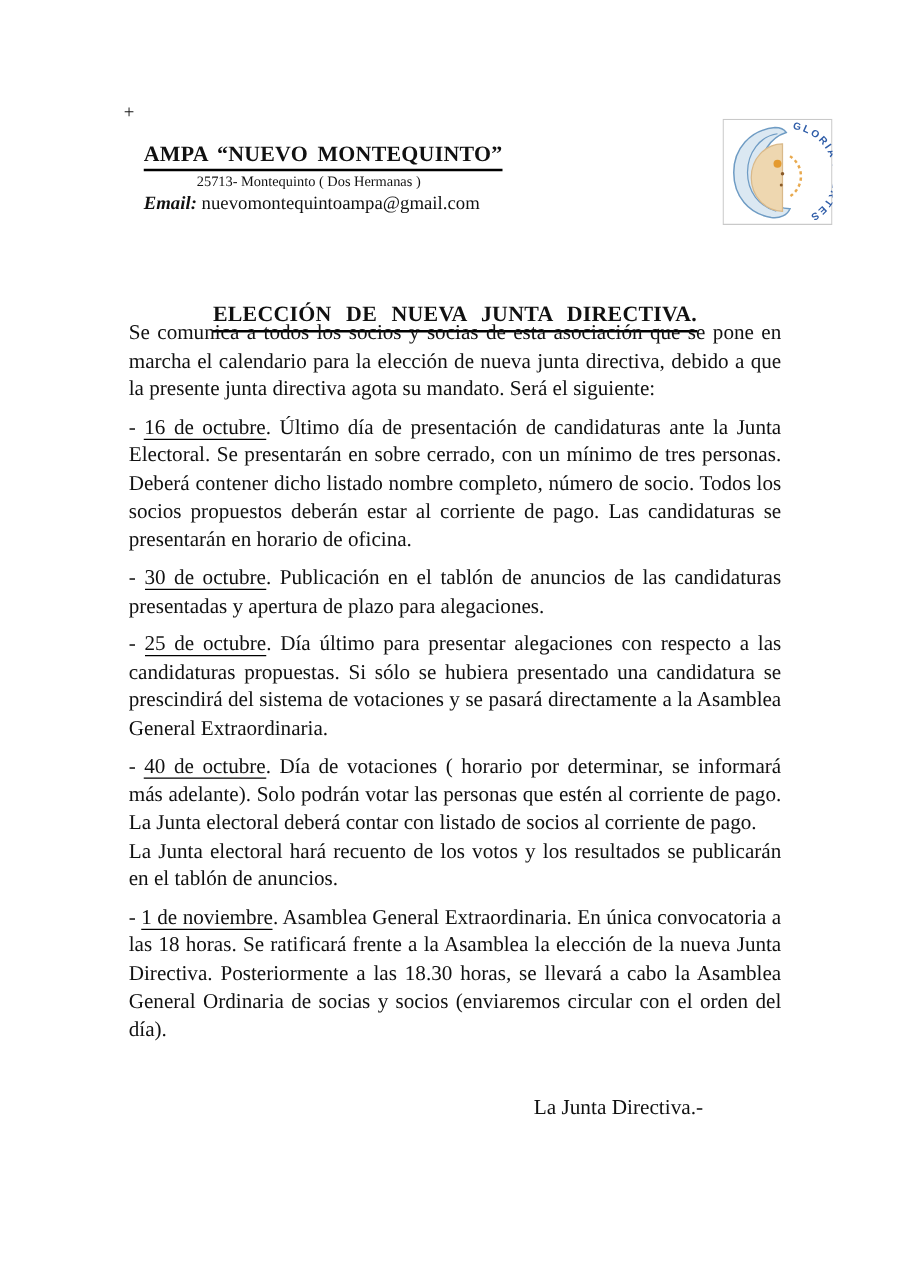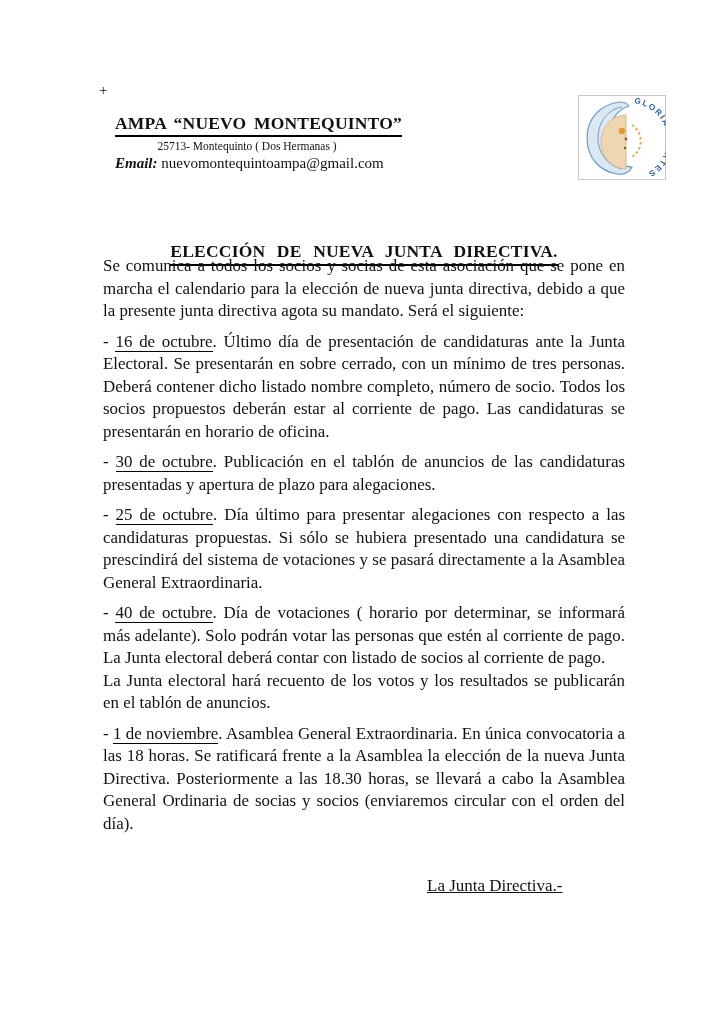--- a/index.html
+++ b/index.html
@@ -21,21 +21,21 @@
   .doc-title {
     font-size:17.5px; font-weight:bold; word-spacing:7px; letter-spacing:0.2px;
     display:inline-block; border-bottom:2px solid #000; padding-bottom:2px; white-space:nowrap;
   }
   .body-text {
     position:absolute; left:103px; top:251px; width:522px;
     font-size:16.9px; line-height:22.5px; text-align:justify;
   }
   .para { margin:4px 0 8px 0; }
   .date { font-weight:normal; border-bottom:1.6px solid #000; }
-  .closing { margin-top:40px; margin-left:324px; text-align:left; font-size:17px;text-decoration:underline; }
+  .closing { margin-top:40px; margin-left:324px; text-align:left; font-size:17px; }
 </style>
 </head>
 <body>
 
 <div class="page">
 
   <div class="plus">+</div>
 
   <div class="letterhead">
     <span class="org-name">AMPA “NUEVO MONTEQUINTO”</span>

